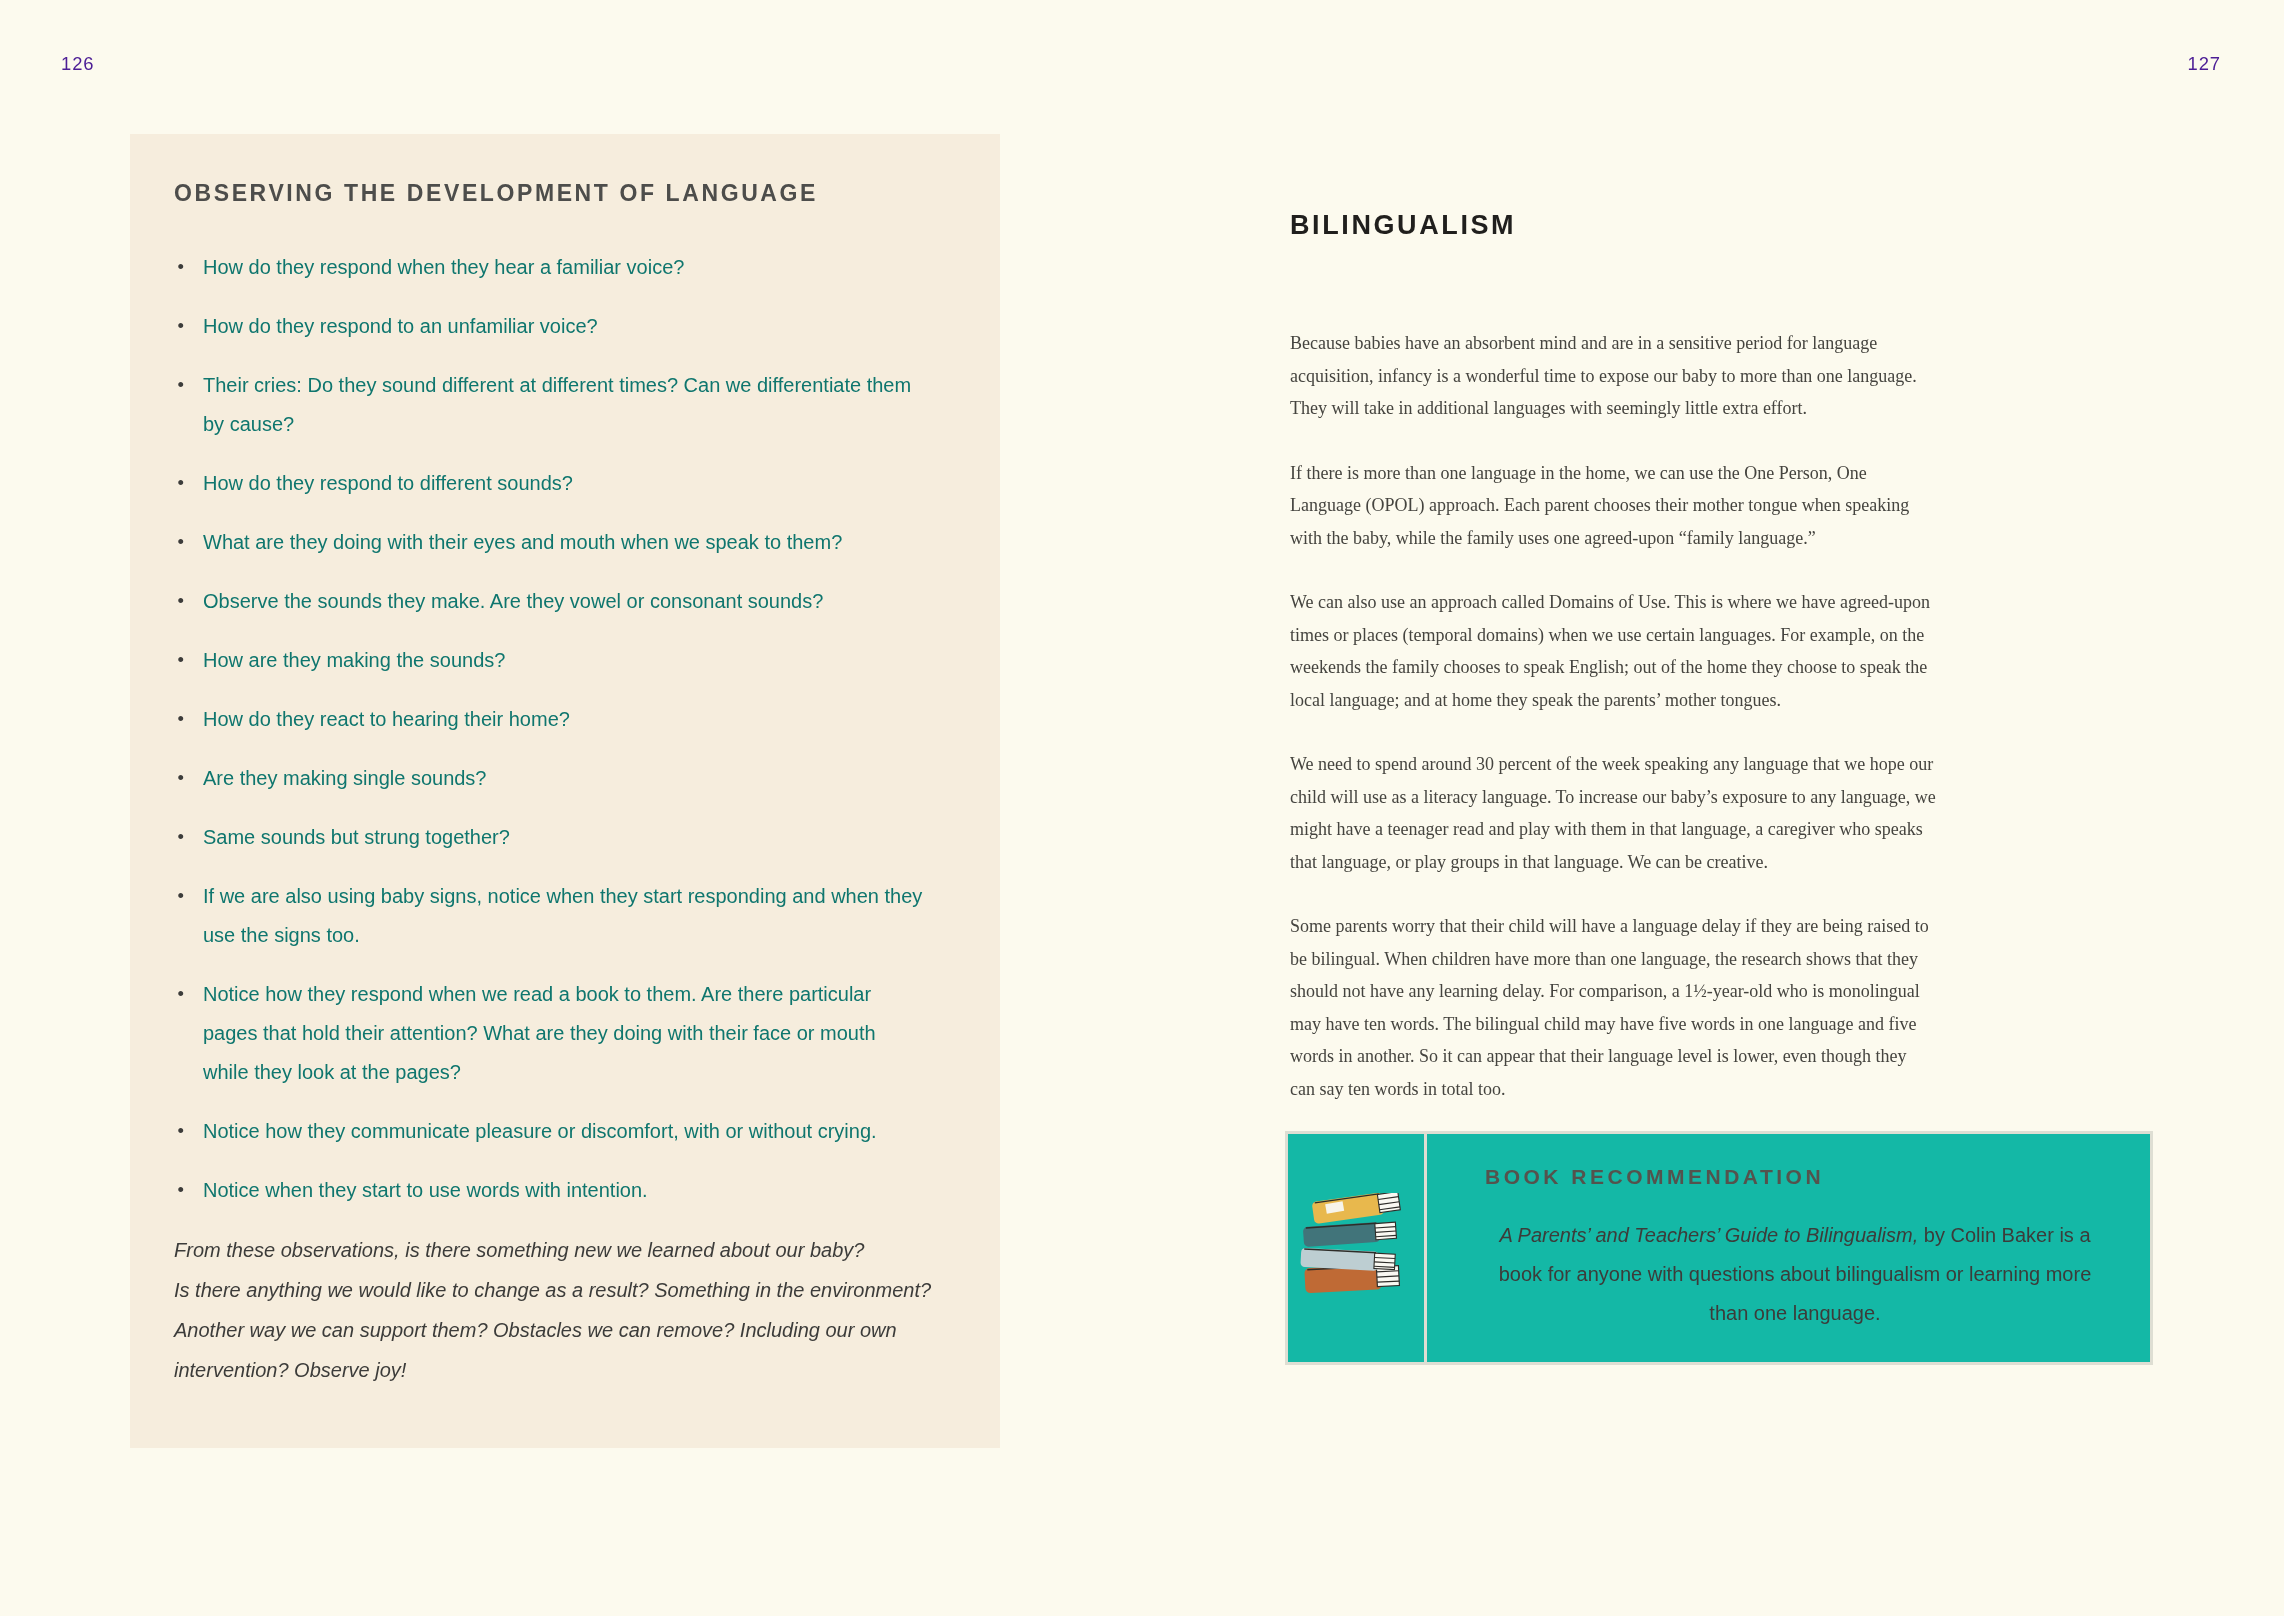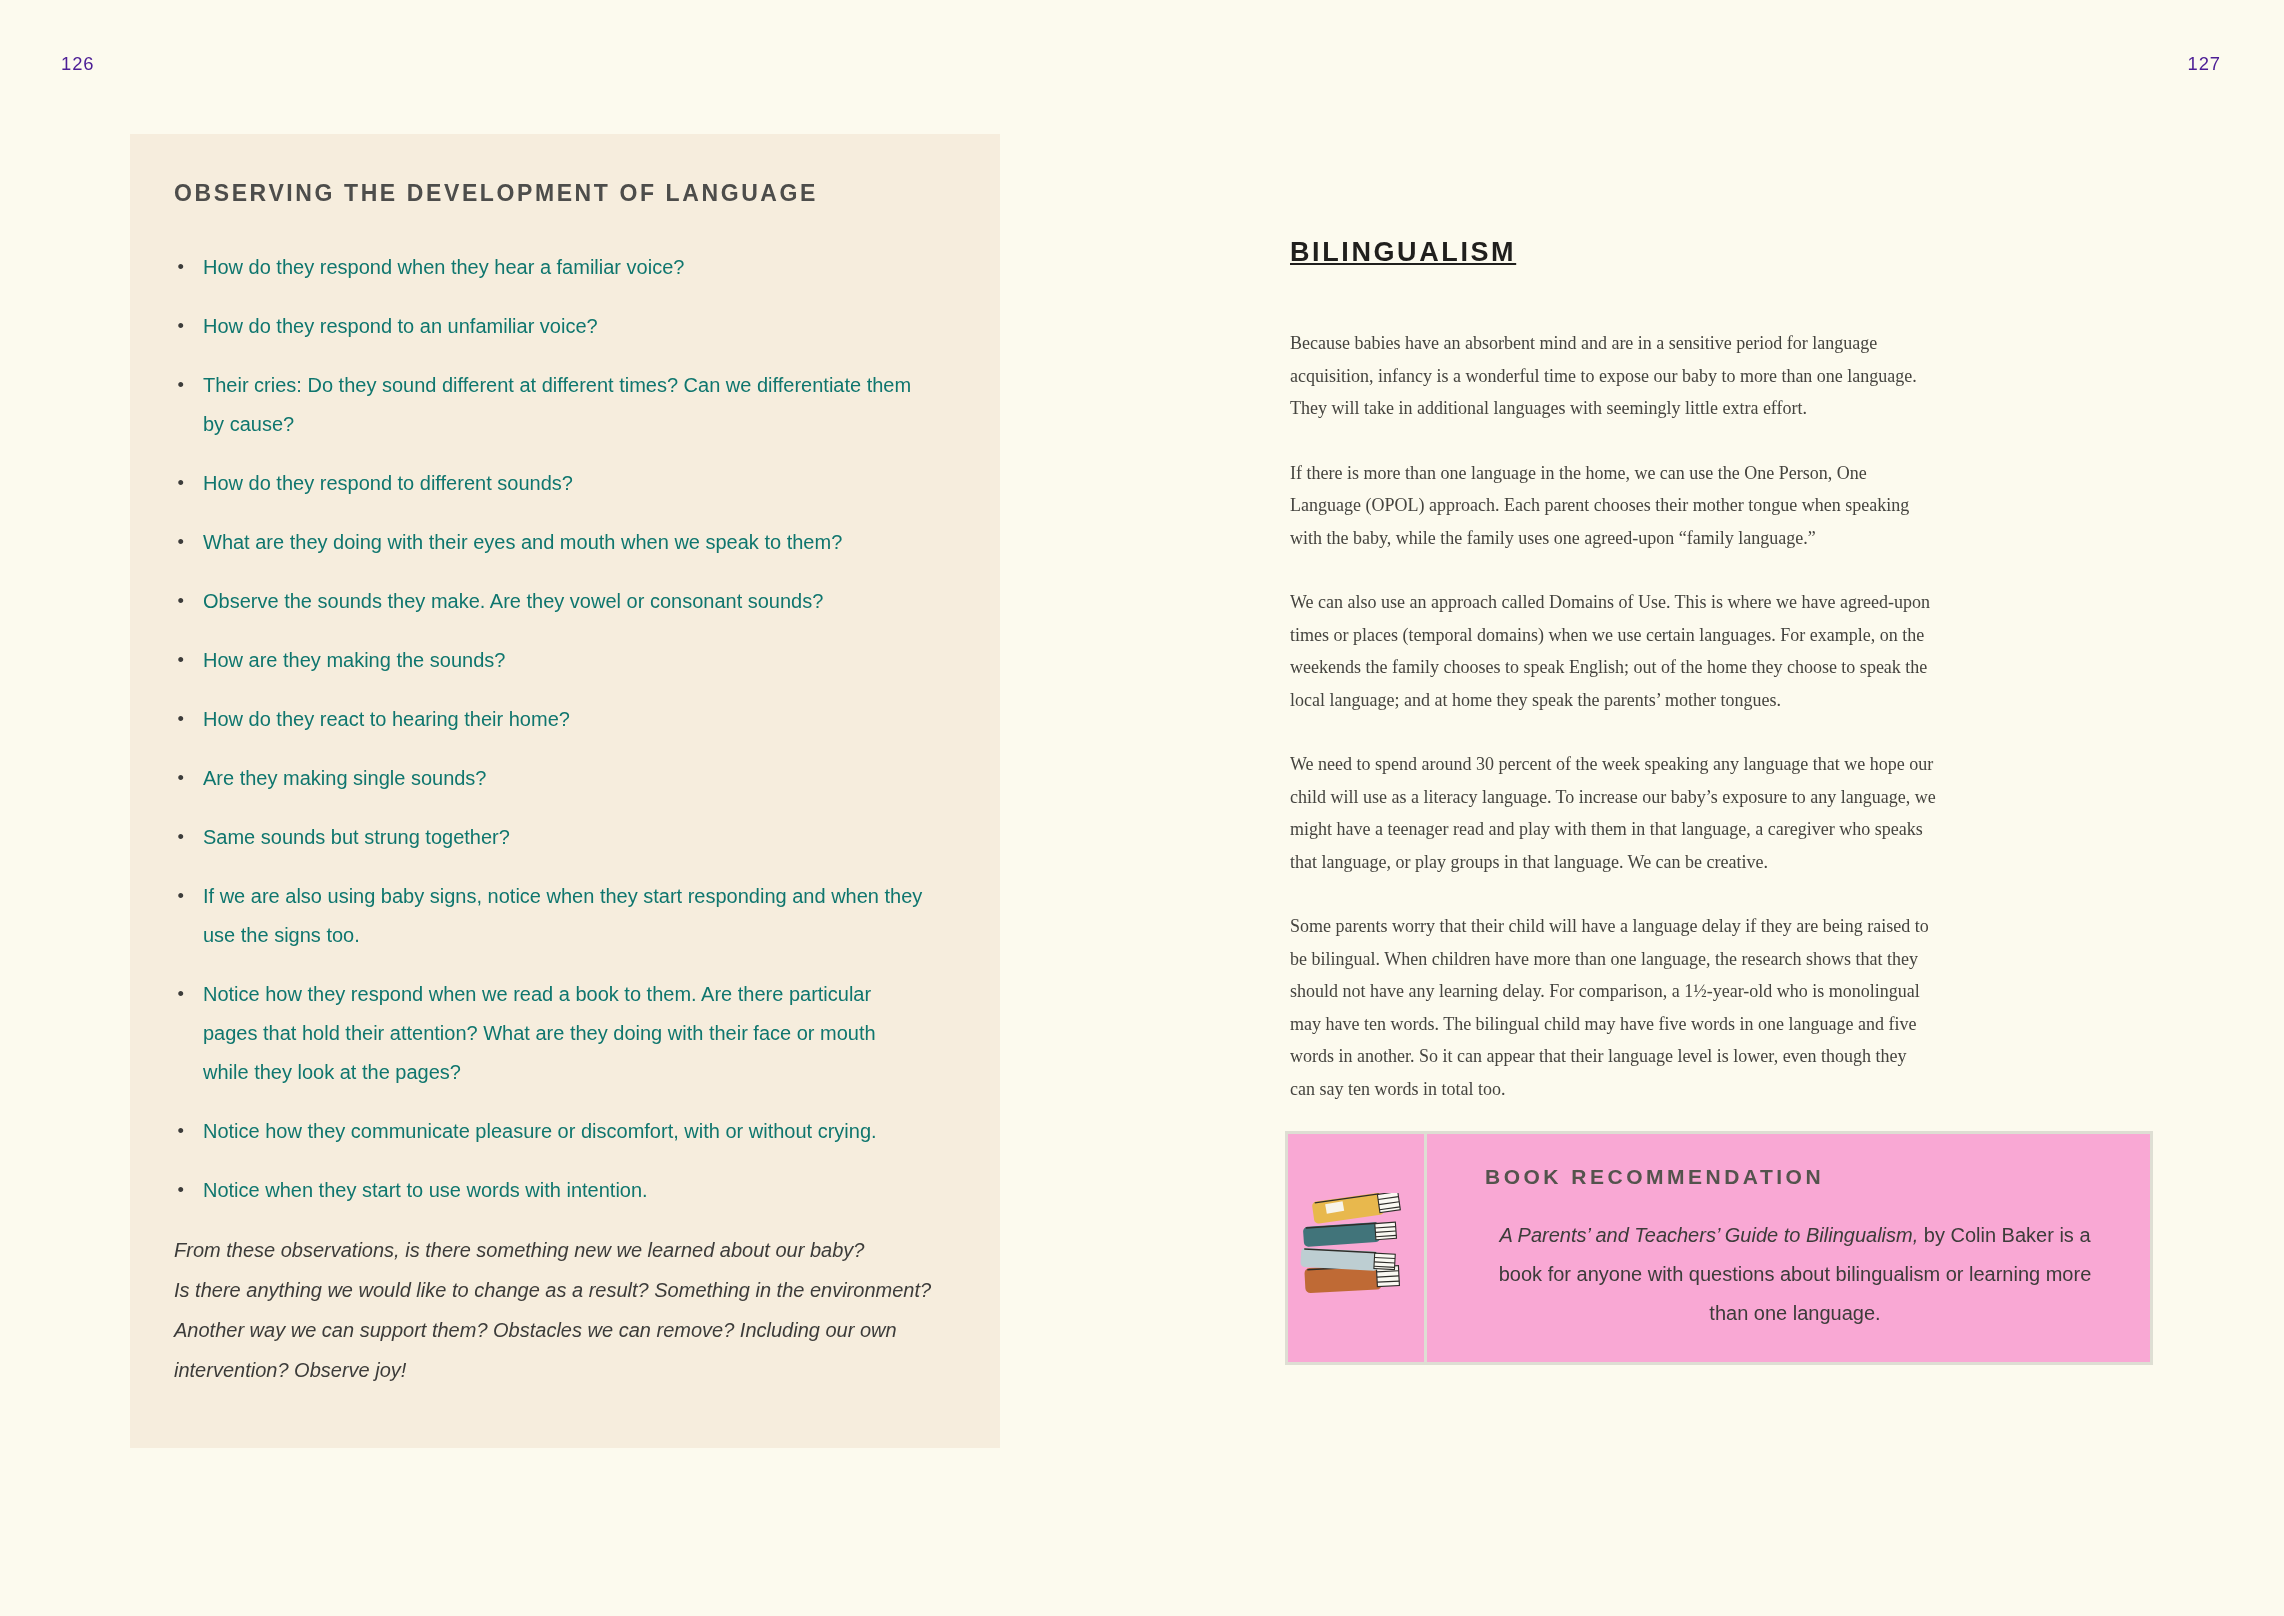--- a/index.html
+++ b/index.html
@@ -48,40 +48,40 @@
   }
   .obs-note {
     margin:19.3px 0 0 0;
     font-size:20px; line-height:40px;
     font-style:italic; color:#3C3C3A;
     white-space:pre-line;
   }
 
   
   .bil-heading {
-    position:absolute; left:1290px; top:237px;
+    position:absolute; left:1290px; top:210px;
     margin:0;
     font-size:27px; font-weight:700;
-    letter-spacing:2.6px; color:#201F1D;text-decoration:underline;
+    letter-spacing:2.6px; color:#201F1D;
   }
   .bil-body {
     position:absolute; left:1290px; top:327px;
     width:931px;
     font-family:"Liberation Serif", serif;
     font-size:18px; line-height:32.5px;
     color:#45443F;
   }
   .bil-body p { margin:0 0 32px 0; white-space:pre-line; }
 
   
   .book-box {
     position:absolute; left:1285px; top:1131px;
     width:868px; height:234px;
     border:3.5px solid #DEDED3;
-    background:#f9a8d4;
+    background:#14b8a6;
     display:flex;
   }
   .book-box-left {
     width:139px; flex:0 0 139px;
     border-right:3.5px solid #DEDED3;
     display:flex; align-items:center; justify-content:center;
   }
   .book-box-right { flex:1; padding:30px 35px 0 58px; }
   .book-heading {
     margin:0;

